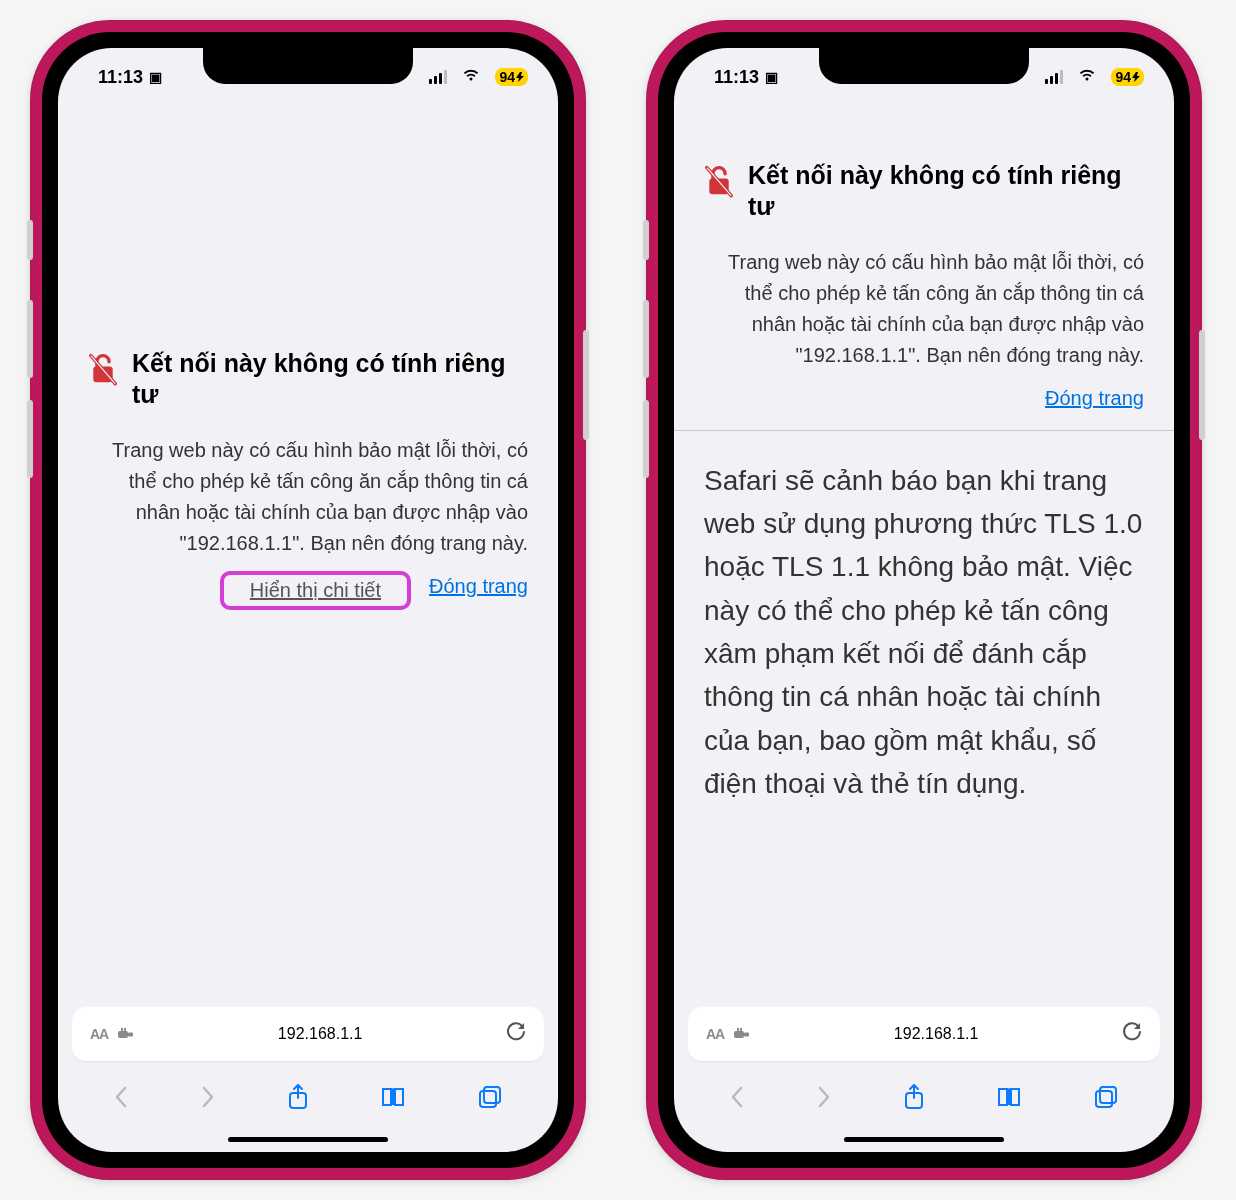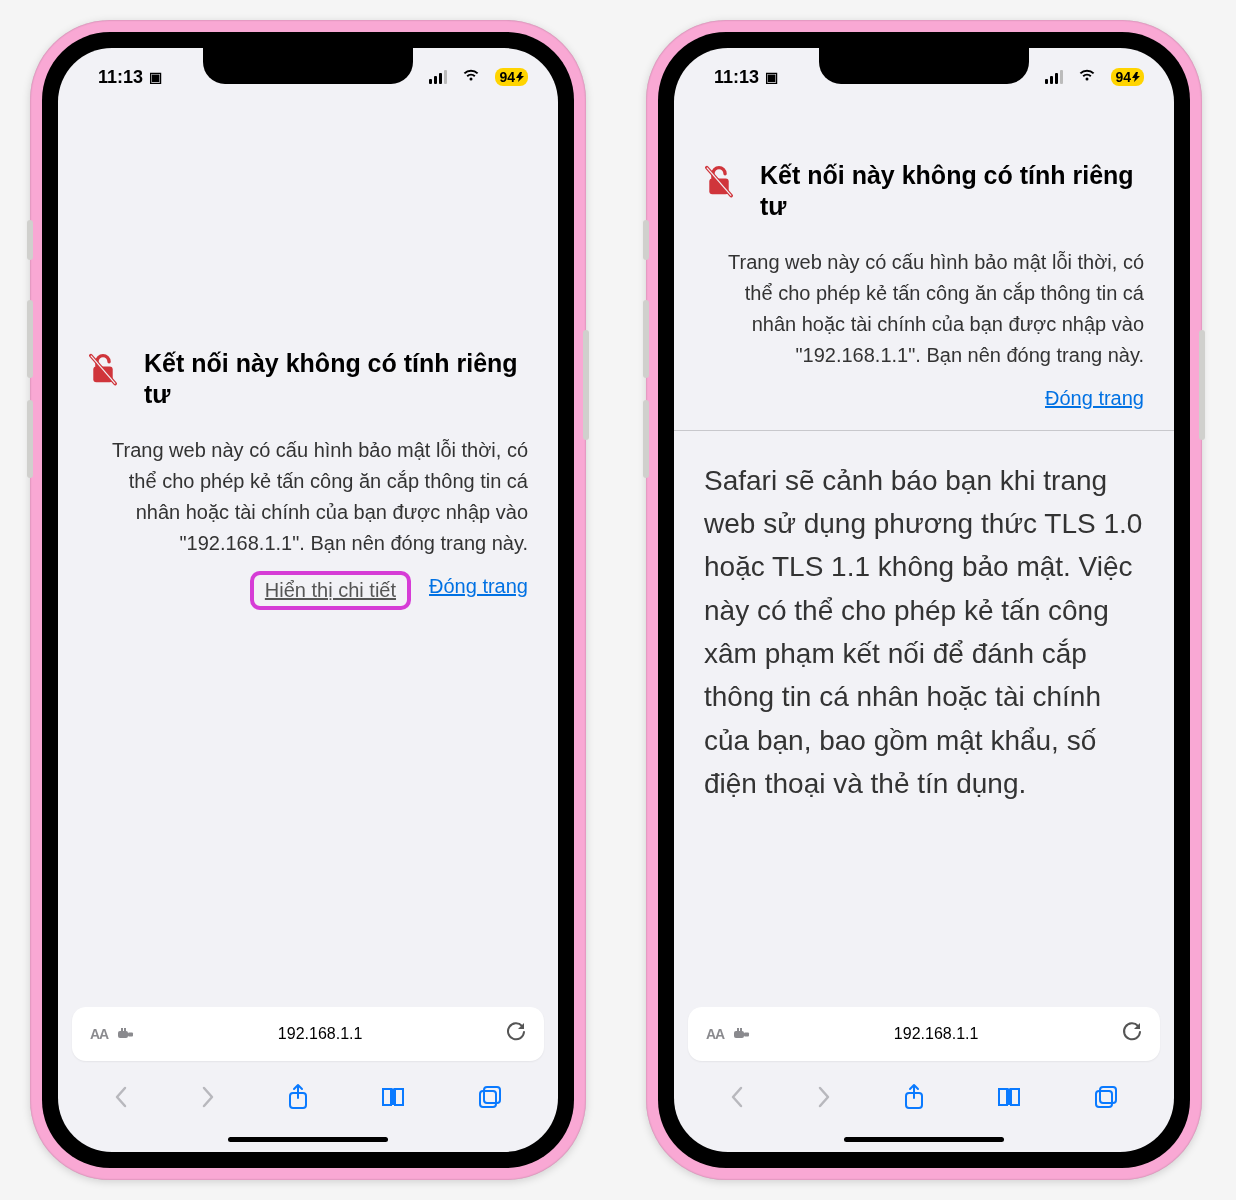--- a/index.html
+++ b/index.html
@@ -8,21 +8,21 @@
     font-family: -apple-system, BlinkMacSystemFont, "Helvetica Neue", Arial, sans-serif;
     display: flex;
     gap: 60px;
     padding: 20px 30px;
     width: 1236px;
     height: 1200px;
   }
   .phone {
     width: 556px;
     height: 1160px;
-    background: #f9a8d4;
+    background: #be185d;
     border-radius: 80px;
     padding: 12px;
     box-shadow: 0 2px 8px rgba(0,0,0,0.15), inset 0 0 2px rgba(0,0,0,0.3);
     position: relative;
   }
   .phone-inner {
     width: 100%; height: 100%;
     background: #000;
     border-radius: 68px;
     padding: 16px;
@@ -83,21 +83,21 @@
 
   .content {
     flex: 1;
     overflow: hidden;
     padding: 0;
   }
   .warn-wrap { padding: 32px 30px 20px 30px; }
   .warn-head {
     display: flex;
     align-items: flex-start;
-    gap: 26px;
+    gap: 14px;
     margin-bottom: 24px;
   }
   .warn-icon {
     flex-shrink: 0;
     width: 30px; height: 34px;
     margin-top: 4px;
   }
   .warn-title {
     font-size: 25px;
     font-weight: 700;
@@ -115,21 +115,21 @@
     justify-content: flex-end;
     gap: 28px;
     margin-top: 16px;
     font-size: 20px;
   }
   .link-gray { color: #555; text-decoration: underline; }
   .link-blue { color: #0071e3; text-decoration: underline; font-weight: 500;}
   .highlight-box {
     border: 4px solid #d63cd6;
     border-radius: 10px;
-    padding: 4px 11px;
+    padding: 4px 26px;
     margin: -4px -10px;
   }
   .divider { border: none; border-top: 1px solid #c8c8cc; margin: 0; }
   .detail-block { padding: 28px 30px; font-size: 28px; line-height: 1.55; color:#333;}
   .visit-line { margin-top: 28px; }
   .visit-link { color:#555; text-decoration: underline; }
 
   
   .top-spacer { height: 210px; }
 

